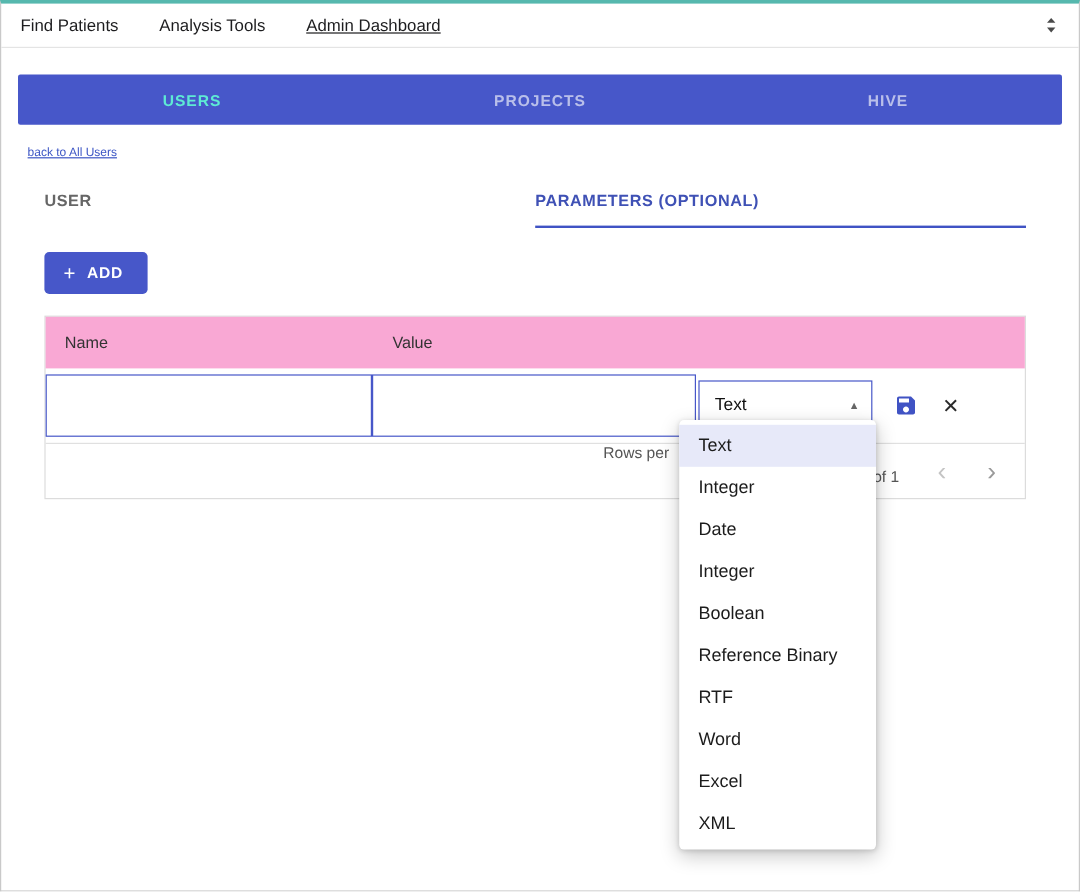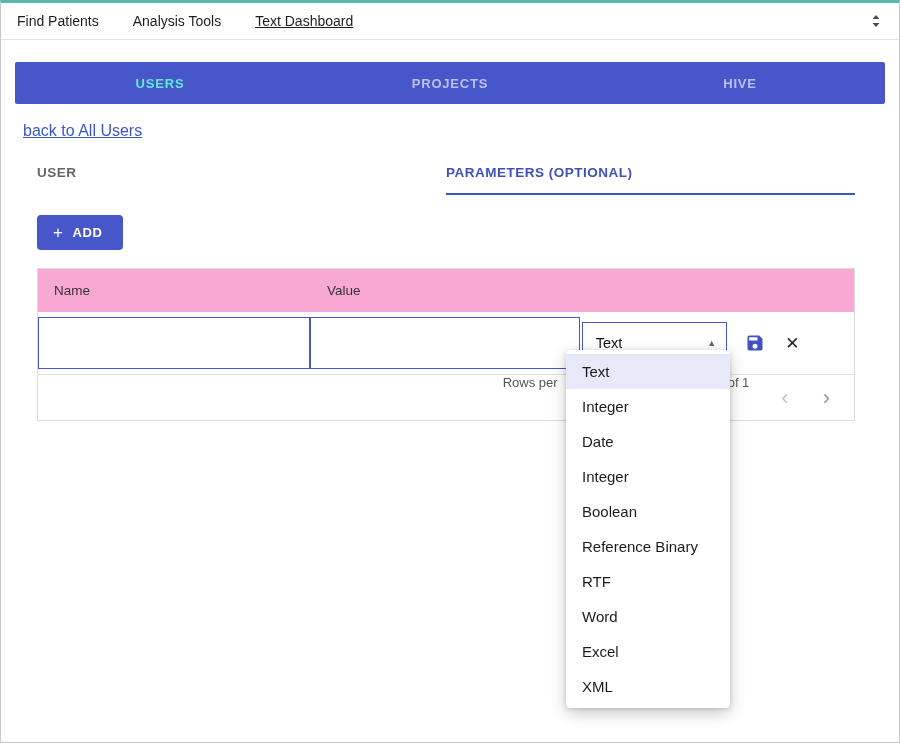--- a/index.html
+++ b/index.html
@@ -59,21 +59,21 @@
     letter-spacing: 0.8px;
     cursor: pointer;
   }
   .stab.active { color: #5eead4; }
 
   .back-link {
     display: inline-block;
     margin: 18px 0 0 22px;
     color: #3d56c5;
     text-decoration: underline;
-    font-size: 16px;
+    font-size: 10px;
     cursor: pointer;
   }
 
   
   .detail-tabs {
     display: flex;
     margin: 10px 44px 0 36px;
   }
   .dtab {
     flex: 1;
@@ -170,21 +170,21 @@
   .paginator {
     display: flex;
     justify-content: flex-end;
     height: 46px;
     border-top: 1px solid #e0e0e0;
     font-size: 13px;
     color: #555;
     padding-right: 10px;
   }
   .pag-gap { width: 170px; }
-  .pag-right { margin-right: 26px; }
+  .pag-right { margin-right: 26px; margin-top: 20px; }
   .pg-btn {
     background: none;
     border: none;
     font-size: 22px;
     line-height: 1;
     padding: 0 6px;
     cursor: default;
     font-family: "Liberation Sans", sans-serif;
   }
   .pg-prev { color: #c4c4c4; margin-right: 22px; }
@@ -212,21 +212,21 @@
   .menu-item.selected { background: #e7e9f9; }
 </style>
 </head>
 <body>
 
 <div class="page">
 
   <nav class="topnav">
     <a class="nav-item">Find Patients</a>
     <a class="nav-item">Analysis Tools</a>
-    <a class="nav-item active">Text Dashboard</a>
+    <a class="nav-item active">Admin Dashboard</a>
     <span class="nav-icon">
       <svg width="14" height="14" viewBox="0 0 14 14">
         <path d="M7 1 L10.5 5 H3.5 Z" fill="#4a4a4a"></path>
         <path d="M7 13 L3.5 9 H10.5 Z" fill="#4a4a4a"></path>
       </svg>
     </span>
   </nav>
 
   <div class="section-tabs">
     <div class="stab active">USERS</div>

